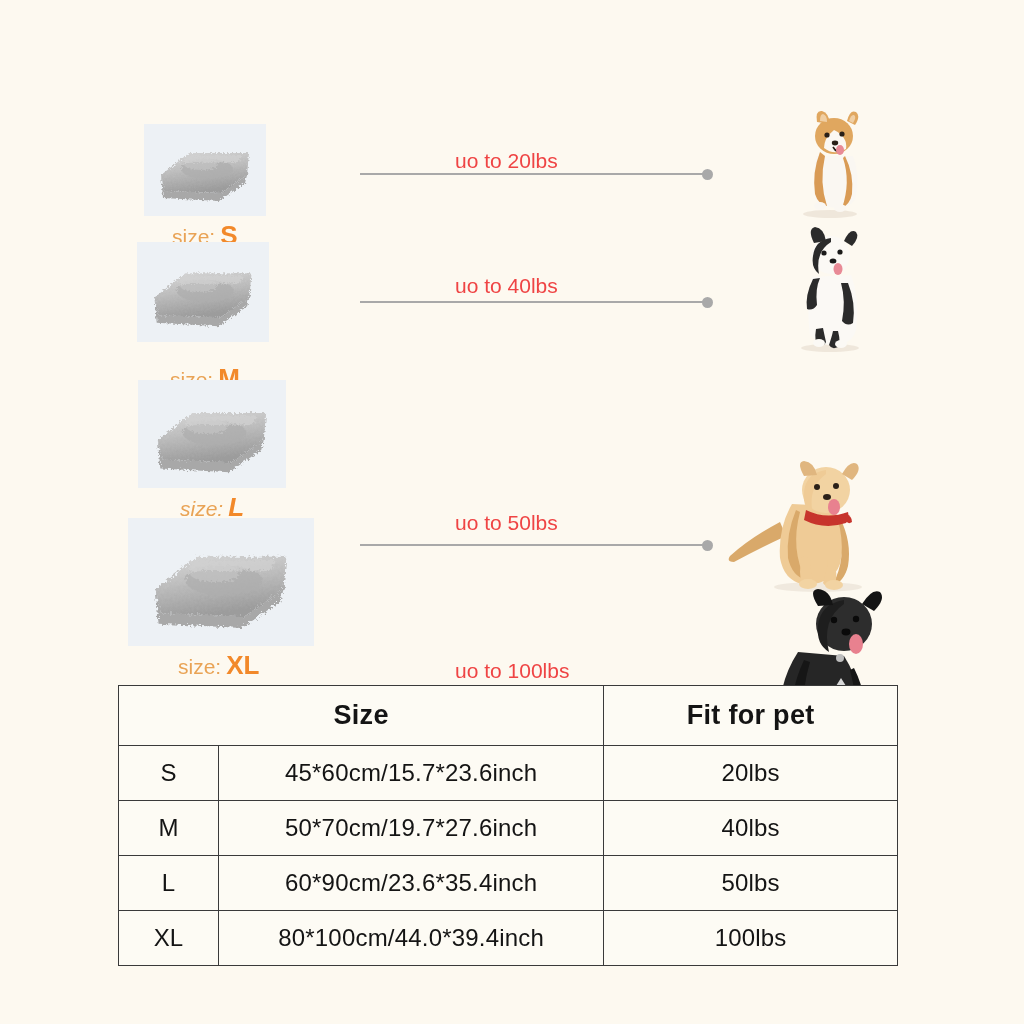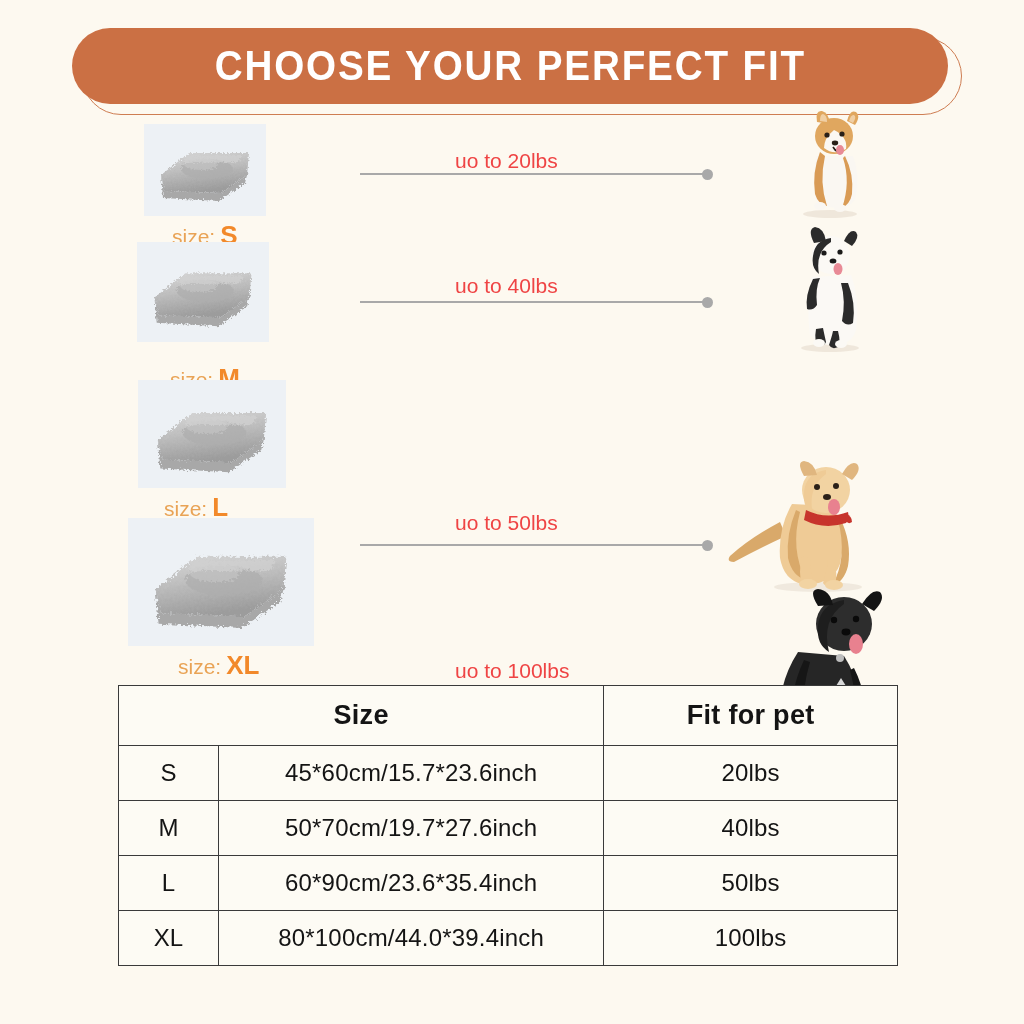--- a/index.html
+++ b/index.html
@@ -161,26 +161,20 @@
   }
   .col-letter { width: 92px; }
   .col-dim    { width: 354px; }
   .col-fit    { width: 270px; }
 </style>
 </head>
 <body>
 
 <div id="page">
 
-  <div id="banner-wrap">
-    <div id="banner-outline"></div>
-    <div id="banner-pill">
-      <div id="banner-title">CHOOSE YOUR PERFECT FIT</div>
-    </div>
-  </div>
 
   <div id="rows">
 
     <div class="row" style="top:0px;height:125px;">
       <div class="bed-box" style="left:144px; top:12px; width:122px; height:92px;">
         <svg class="bed-art" width="112" height="78" viewBox="0 0 112 78">
           <defs>
             <linearGradient id="bedgA" x1="0" y1="0" x2="0.3" y2="1">
               <stop offset="0%" stop-color="#D7D7D7"></stop>
                 <stop offset="45%" stop-color="#BFBFBF"></stop>
@@ -274,21 +268,21 @@
         <svg class="bed-art" width="142" height="96" viewBox="0 0 112 78">
           <g filter="url(#fuzA)">
             <path d="M12 44 L40 22 L100 22 L98 44 L72 62 L16 60 Z" fill="url(#bedgA)"></path>
             <path d="M12 44 L16 60 L72 62 L98 44 L96 52 L70 70 L14 67 Z" fill="#A8A8A8"></path>
             <ellipse cx="58" cy="38" rx="26" ry="10" fill="#AEAEAE" opacity="0.75"></ellipse>
             <ellipse cx="52" cy="33" rx="17" ry="6" fill="#C6C6C6" opacity="0.6"></ellipse>
             <path d="M36 25 L92 24 L90 31 L34 32 Z" fill="#D2D2D2" opacity="0.7"></path>
           </g>
         </svg>
       </div>
-      <div class="size-cap" style="left:164px; top:122px;">
+      <div class="size-cap" style="left:180px; top:122px;font-style:italic;">
         <span class="size-word">size:</span><span class="size-letter">L</span>
       </div>
       <div class="weight-label" style="left:455px; top:140px;">uo to 50lbs</div>
       <div class="connector" style="left:360px; top:172px; width:348px;"></div>
       <div class="connector-dot" style="left:702px; top:168px;"></div>
       <div class="dog-box" style="left:722px; top:88px; width:150px; height:132px;">
         <svg width="150" height="132" viewBox="0 0 150 132">
           <ellipse cx="96" cy="127" rx="44" ry="5" fill="#E3D9CB" opacity="0.5"></ellipse>
           <path d="M58 62 q-30 16 -50 34 q-4 6 4 6 q26 -14 52 -26 z" fill="#D9A96A"></path>
           <path d="M70 44 q-14 24 -12 54 q4 22 22 26 q30 2 38 -20 q8 -32 -8 -58 z" fill="#EFCB96"></path>

